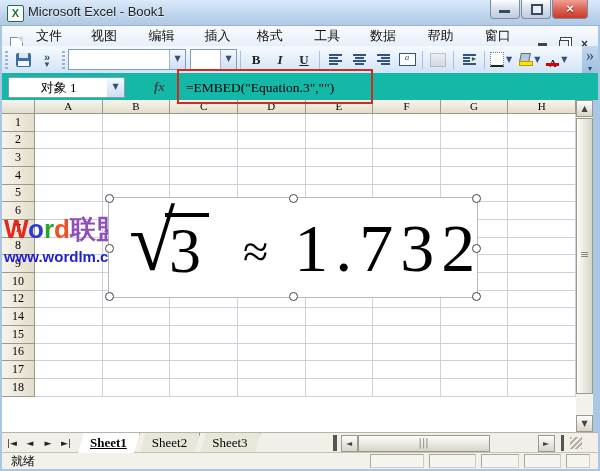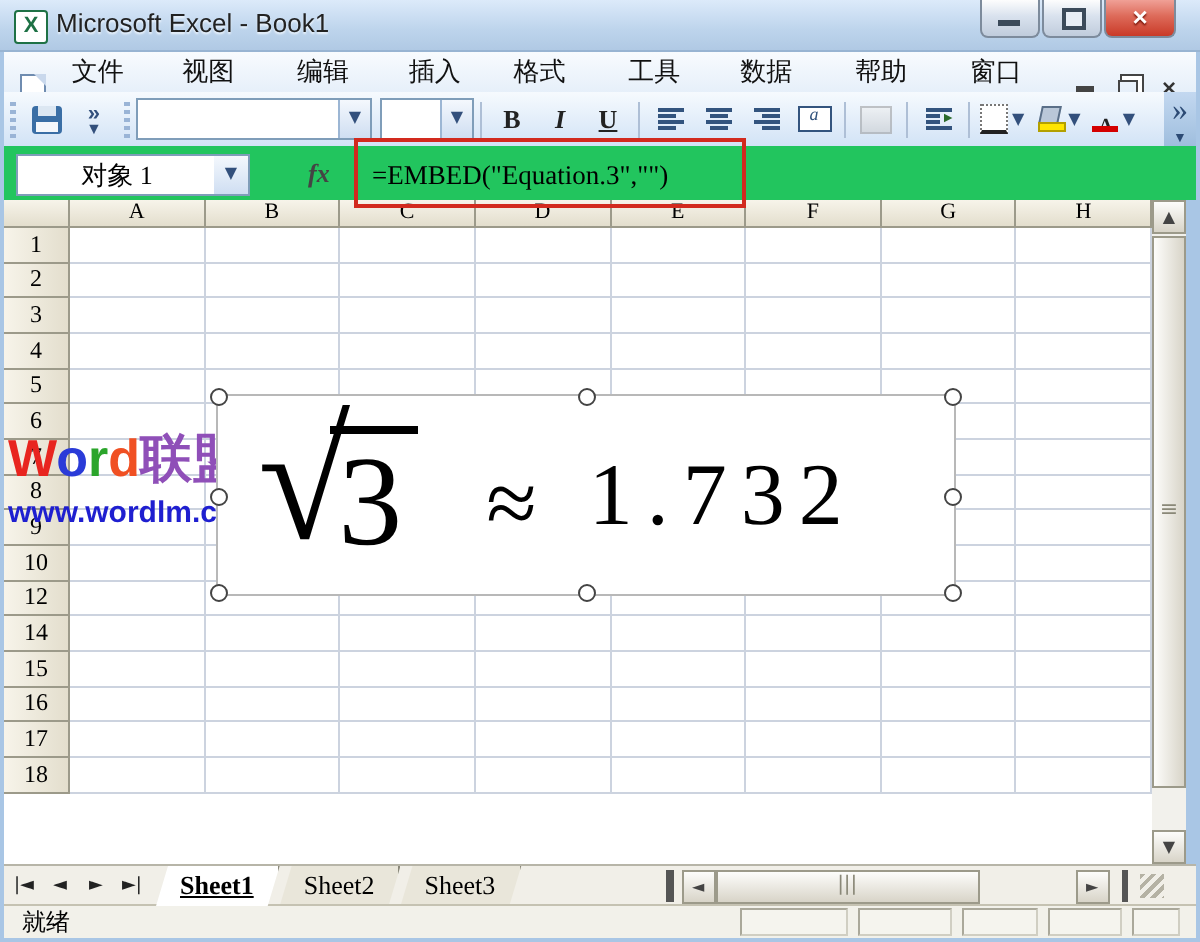--- a/index.html
+++ b/index.html
@@ -67,21 +67,21 @@
   .fill-ico{width:14px;height:13px;position:relative;}
   .fill-ico:before{content:"";position:absolute;left:2px;top:0;width:8px;height:7px;background:#b9c7d8;transform:skewX(-12deg);border:1px solid #5a6f88;}
   .fill-ico:after{content:"";position:absolute;left:1px;bottom:0;width:12px;height:3px;background:#ffe400;border:1px solid #b3a000;}
   .fontcol-ico{width:13px;height:13px;position:relative;text-align:center;}
   .fontcol-ico b{font:bold 10px/9px "Liberation Serif",serif;color:#222;}
   .fontcol-ico i{position:absolute;left:0;bottom:0;width:13px;height:3px;background:#d40000;}
   .dd-arrow{font:8px/18px "DejaVu Sans",sans-serif;color:#33507c;padding:0 2px;}
   .tb-overflow{margin-left:auto;width:16px;height:27px;background:linear-gradient(#c3d8f0,#9fbede);
     display:flex;flex-direction:column;align-items:center;justify-content:center;color:#2c4a74;}
   
-  .formulabar{position:absolute;left:2px;top:73px;width:596px;height:27px;background:#22c55e;}
+  .formulabar{position:absolute;left:2px;top:73px;width:596px;height:27px;background:#14b8a6;}
   .namebox{position:absolute;left:6px;top:4px;width:99px;height:19px;background:#fff;border:1px solid #7f9db9;
     font:13px/19px "Liberation Serif",serif;text-align:center;color:#000;}
   .namedd{position:absolute;left:105px;top:4px;width:17px;height:19px;border:1px solid #7f9db9;border-left:none;
     background:linear-gradient(#f4f8fd,#cfdef2);font:8px/18px "DejaVu Sans",sans-serif;text-align:center;color:#33507c;}
   .fx{position:absolute;left:152px;top:4px;font:italic bold 13px/19px "Liberation Serif",serif;color:#444;}
   .formula-text{position:absolute;left:184px;top:5px;font:13.5px/19px "Liberation Serif",serif;color:#000;white-space:nowrap;}
   .redbox{position:absolute;left:177px;top:69px;width:192px;height:31px;border:2px solid #d22a1e;z-index:30;pointer-events:none;}
   
   .gridwrap{position:absolute;left:2px;top:100px;width:574px;height:332px;background:#fff;}
   .colhdrs{display:grid;grid-template-columns:33px repeat(8,1fr);height:14px;}
@@ -100,21 +100,21 @@
   .eq-object{position:absolute;left:108px;top:197px;width:370px;height:101px;background:#fff;
     border:1px solid #b8b8b8;z-index:10;display:flex;align-items:center;padding-left:20px;box-sizing:border-box;}
   .handle{position:absolute;width:7px;height:7px;background:#fff;border:1px solid #444;border-radius:50%;z-index:12;}
   .h-tl{left:-4px;top:-4px;}   .h-tm{left:50%;margin-left:-4px;top:-4px;}   .h-tr{right:-4px;top:-4px;}
   .h-ml{left:-4px;top:50%;margin-top:-4px;}  .h-mr{right:-4px;top:50%;margin-top:-4px;}
   .h-bl{left:-4px;bottom:-4px;} .h-bm{left:50%;margin-left:-4px;bottom:-4px;} .h-br{right:-4px;bottom:-4px;}
   .eq{display:flex;align-items:center;color:#000;font-family:"Liberation Serif",serif;}
   .eq .rad{font-size:84px;line-height:.8;font-weight:400;margin-right:-10px;transform:translateY(-6px);}
   .eq .radicand{font-size:64px;line-height:1;border-top:4px solid #000;padding:2px 8px 0 4px;}
   .eq .rel{font-size:46px;margin:0 26px 0 34px;transform:translateY(4px);}
-  .eq .val{font-size:44px;line-height:1;letter-spacing:7px;text-align:right;}
+  .eq .val{font-size:68px;line-height:1;letter-spacing:7px;text-align:right;}
   
   .vscroll{position:absolute;left:576px;top:100px;width:17px;height:332px;background:#f2f1ec;}
   .sbtn{position:absolute;left:0;width:17px;height:17px;background:linear-gradient(#fdfdfb,#d8d4c8);
     border:1px solid #9c9a8a;box-sizing:border-box;font:8px/15px "DejaVu Sans",sans-serif;text-align:center;color:#444;}
   .vthumb{position:absolute;left:0;top:18px;width:17px;height:276px;background:linear-gradient(90deg,#fdfdfb,#d8d4c8);
     border:1px solid #9c9a8a;box-sizing:border-box;}
   .vthumb:after{content:"≡";position:absolute;left:0;right:0;top:50%;margin-top:-8px;text-align:center;font:11px/14px "DejaVu Sans",sans-serif;color:#8a8878;}
   
   .tabbar{position:absolute;left:2px;top:432px;width:596px;height:20px;background:#f1efe8;
     border-top:1px solid #b7b5a8;display:flex;align-items:center;}

